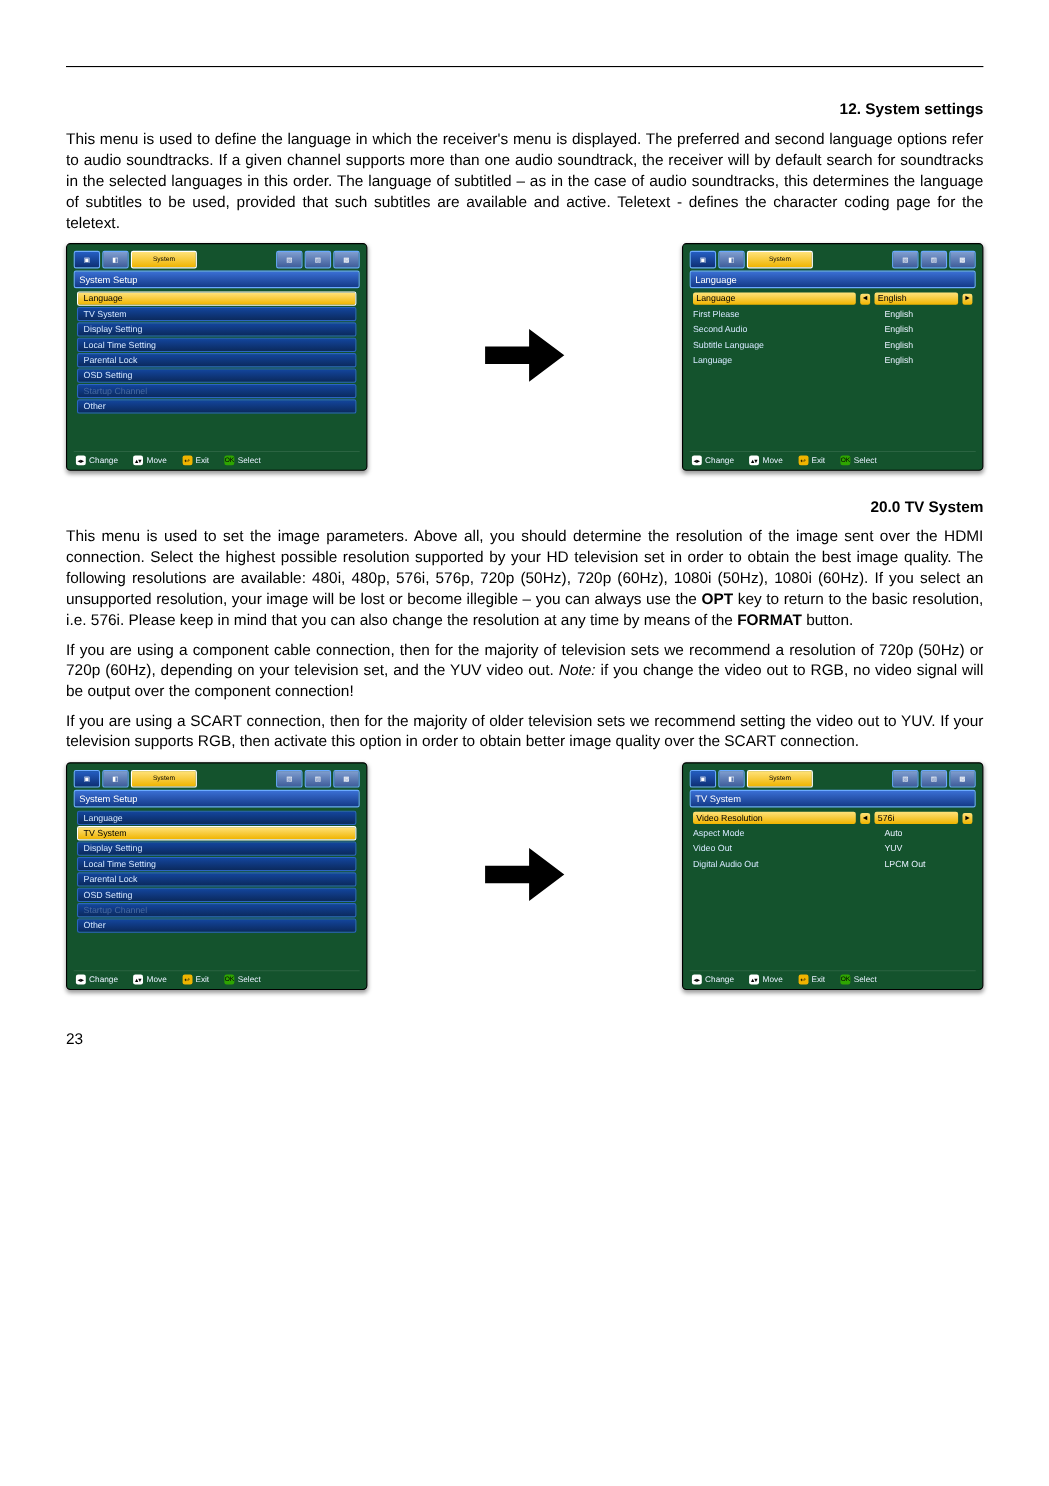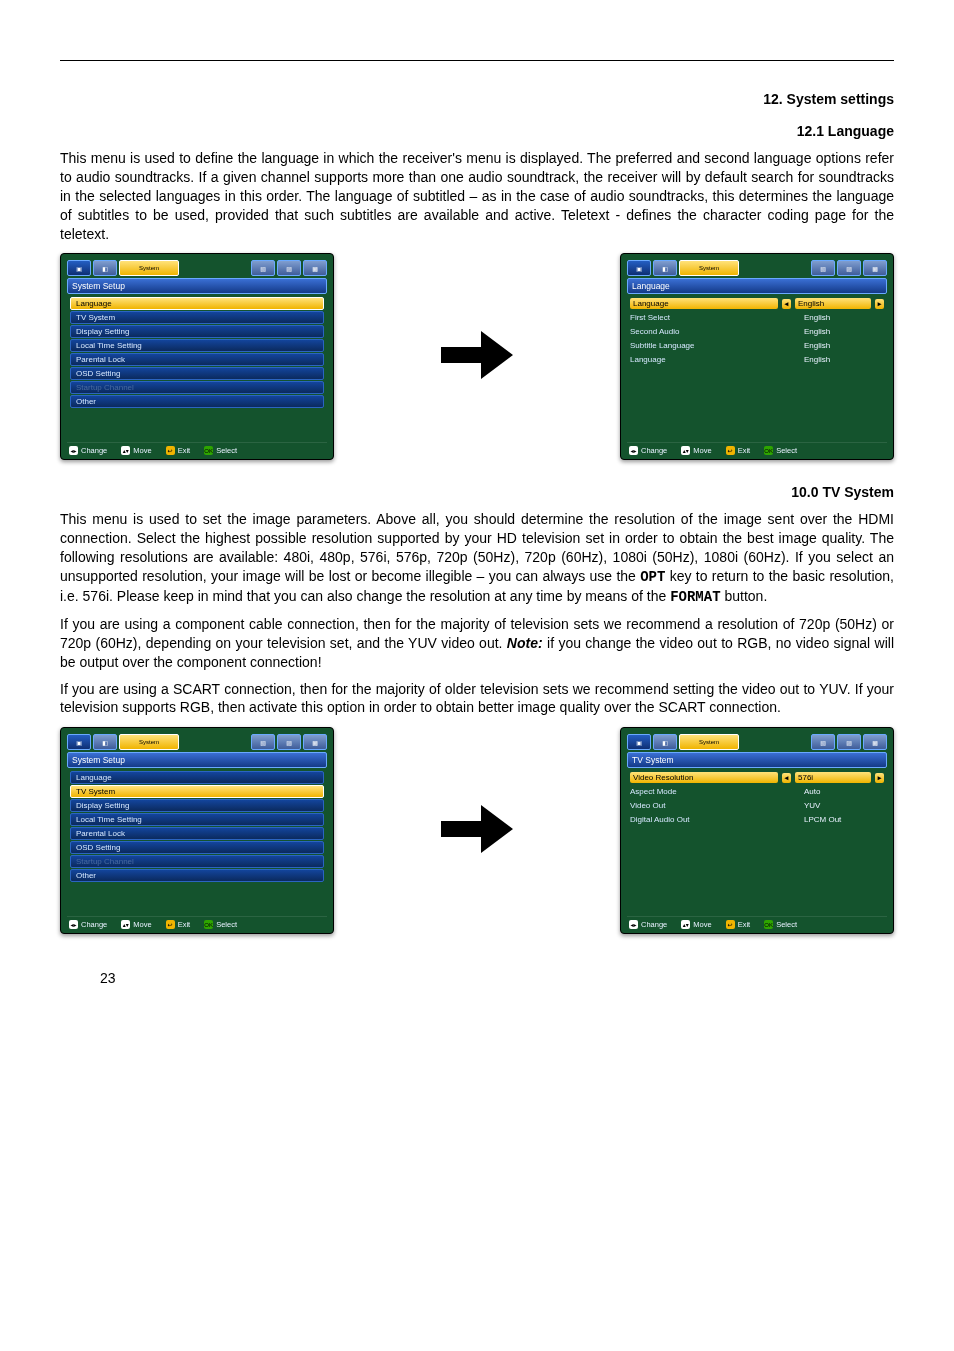--- a/index.html
+++ b/index.html
@@ -22,22 +22,22 @@
   .heading {
     font-weight: bold;
     margin: 16px 0 10px 0;
     text-align: right;
   }
   .para {
     text-align: justify;
     line-height: 1.35;
     margin: 8px 0 8px 0;
   }
-  .bold { font-weight: bold; font-family: Liberation Mono, monospace; }
-  .italic { font-style: italic; font-weight: bold; }
+  .bold { font-weight: bold; }
+  .italic { font-style: italic; }
 
   
   .shot-row {
     display: flex;
     align-items: center;
     justify-content: space-between;
     gap: 10px;
     margin: 10px 0 24px 0;
   }
 
@@ -183,32 +183,30 @@
     flex: 1;
     display: flex;
     align-items: center;
     justify-content: center;
   }
   .big-arrow svg { width: 80px; height: 70px; }
 
   .pagenum {
     margin-top: 36px;
     font-size: 14px;
-    margin-left: 40px;
   }
 </style>
 </head>
 <body>
 <div class="page">
 
 <hr class="rule">
 
 <div class="heading">12. System settings</div>
 
-<div class="heading">12.1 Language</div>
 
 <div class="para">This menu is used to define the language in which the receiver's menu is displayed. The preferred and second language options refer to audio soundtracks. If a given channel supports more than one audio soundtrack, the receiver will by default search for soundtracks in the selected languages in this order. The language of subtitled – as in the case of audio soundtracks, this determines the language of subtitles to be used, provided that such subtitles are available and active. Teletext - defines the character coding page for the teletext.</div>
 
 <div class="shot-row">
 
   <div class="rx">
     <div class="tabbar">
       <span class="tab">▣</span>
       <span class="tab alt">◧</span>
       <span class="tab active">System</span>
@@ -284,21 +282,21 @@
     </div>
     <div class="title">Language</div>
     <div class="list">
           <div class="item sel">
             <span class="label">Language</span>
             <span class="arrow">◂</span>
             <span class="val">English</span>
             <span class="arrow">▸</span>
           </div>
           <div class="item">
-            <span class="label">First Select</span>
+            <span class="label">First Please</span>
             <span class="val" style="min-width: 80px;">English</span>
           </div>
           <div class="item">
             <span class="label">Second Audio</span>
             <span class="val" style="min-width: 80px;">English</span>
           </div>
           <div class="item">
             <span class="label">Subtitle Language</span>
             <span class="val" style="min-width: 80px;">English</span>
           </div>
@@ -322,21 +320,21 @@
           </span>
       <span class="fitem">
             <span class="key green">OK</span>
             <span>Select</span>
           </span>
     </div>
   </div>
 
 </div>
 
-<div class="heading">10.0 TV System</div>
+<div class="heading">20.0 TV System</div>
 
 <div class="para">
   <span>This menu is used to set the image parameters. Above all, you should determine the resolution of the image sent over the HDMI connection. Select the highest possible resolution supported by your HD television set in order to obtain the best image quality. The following resolutions are available: 480i, 480p, 576i, 576p, 720p (50Hz), 720p (60Hz), 1080i (50Hz), 1080i (60Hz). If you select an unsupported resolution, your image will be lost or become illegible – you can always use the </span><span class="bold">OPT</span><span> key to return to the basic resolution, i.e. 576i. Please keep in mind that you can also change the resolution at any time by means of the </span><span class="bold">FORMAT</span><span> button.</span>
 </div>
 
 <div class="para">
   <span>If you are using a component cable connection, then for the majority of television sets we recommend a resolution of 720p (50Hz) or 720p (60Hz), depending on your television set, and the YUV video out. </span><span class="italic">Note:</span><span> if you change the video out to RGB, no video signal will be output over the component connection!</span>
 </div>
 
 <div class="para">If you are using a SCART connection, then for the majority of older television sets we recommend setting the video out to YUV. If your television supports RGB, then activate this option in order to obtain better image quality over the SCART connection.</div>

